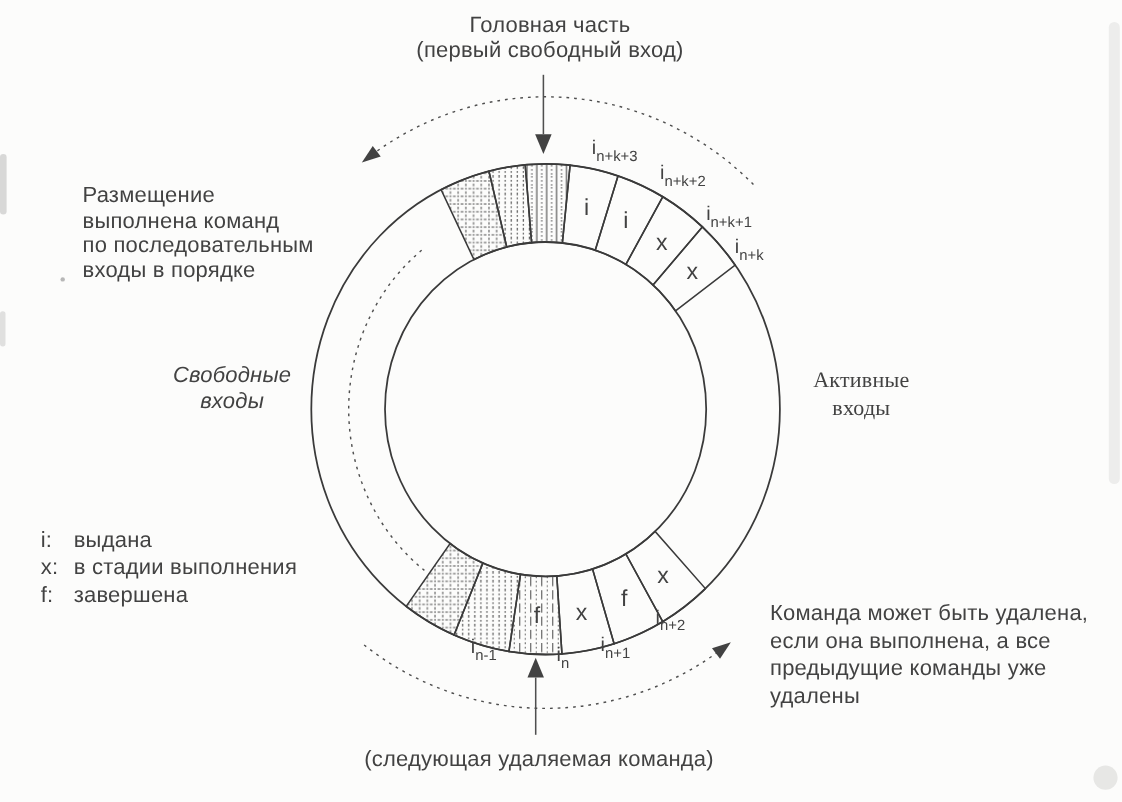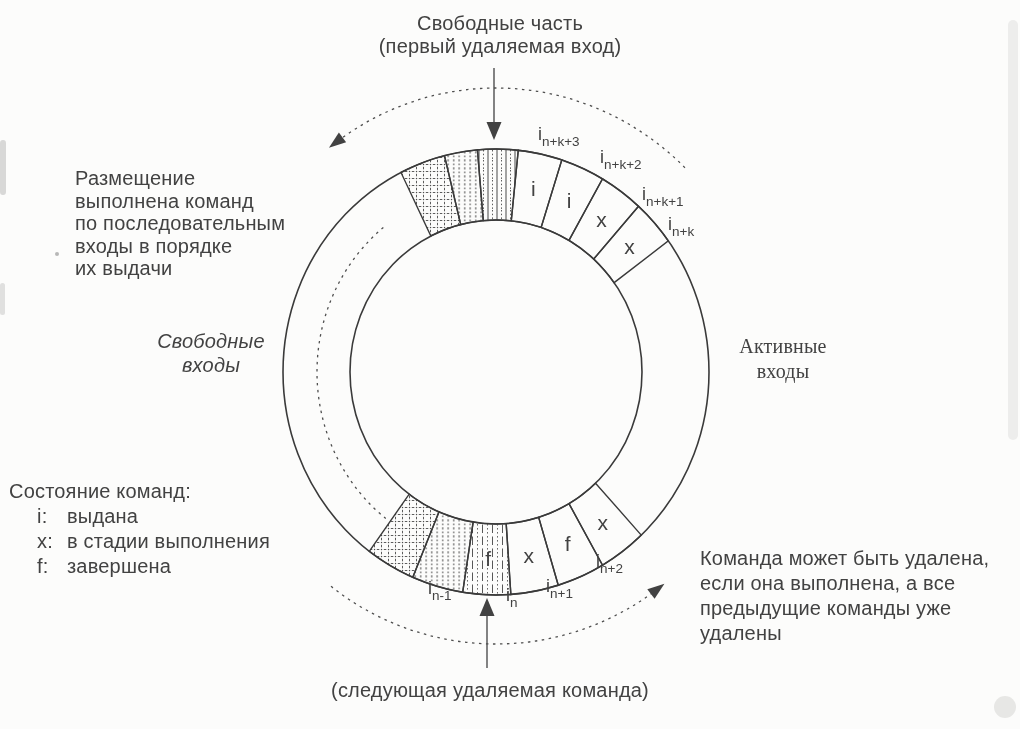--- a/index.html
+++ b/index.html
@@ -88,44 +88,42 @@
       <polygon points="664.4353181403809,583.7613781345756 654.5768426608237,598.8547694439853 647.286868529773,589.3229135298095" fill="#424242"></polygon>
       <path d="M383.3516500020791 227.45085116900339 A179 186 0 0 0 385.7965959167072 518.5700001708503" fill="none" stroke="#4f4f4f" stroke-width="1.3" stroke-dasharray="2.5 4.5"></path>
       <line x1="494" y1="68" x2="494" y2="122" stroke="#4f4f4f" stroke-width="1.4"></line>
       <polygon points="494,140 486.5,122 501.5,122" fill="#424242"></polygon>
       <line x1="487" y1="668" x2="487" y2="616" stroke="#4f4f4f" stroke-width="1.4"></line>
       <polygon points="487,598 479.5,616 494.5,616" fill="#424242"></polygon>
     </g>
 </svg>
 
 <div class="txt center" id="head-label">
-  <div>Свободные часть</div>
-  <div>(первый удаляемая вход)</div>
+  <div>Головная часть</div>
+  <div>(первый свободный вход)</div>
 </div>
 
 <div class="txt note" id="placement-note">
   <div>Размещение</div>
   <div>выполнена команд</div>
   <div>по последовательным</div>
   <div>входы в порядке</div>
-  <div>их выдачи</div>
 </div>
 
 <div class="txt center" id="free-label">
   <div>Свободные</div>
   <div>входы</div>
 </div>
 
 <div class="txt center" id="active-label">
   <div>Активные</div>
   <div>входы</div>
 </div>
 
 <div class="txt" id="state-legend">
-  <div>Состояние команд:</div>
   <div class="legend-row">
     <span class="legend-key">i:</span>
     <span class="legend-desc">выдана</span>
   </div>
   <div class="legend-row">
     <span class="legend-key">x:</span>
     <span class="legend-desc">в стадии выполнения</span>
   </div>
   <div class="legend-row">
     <span class="legend-key">f:</span>

